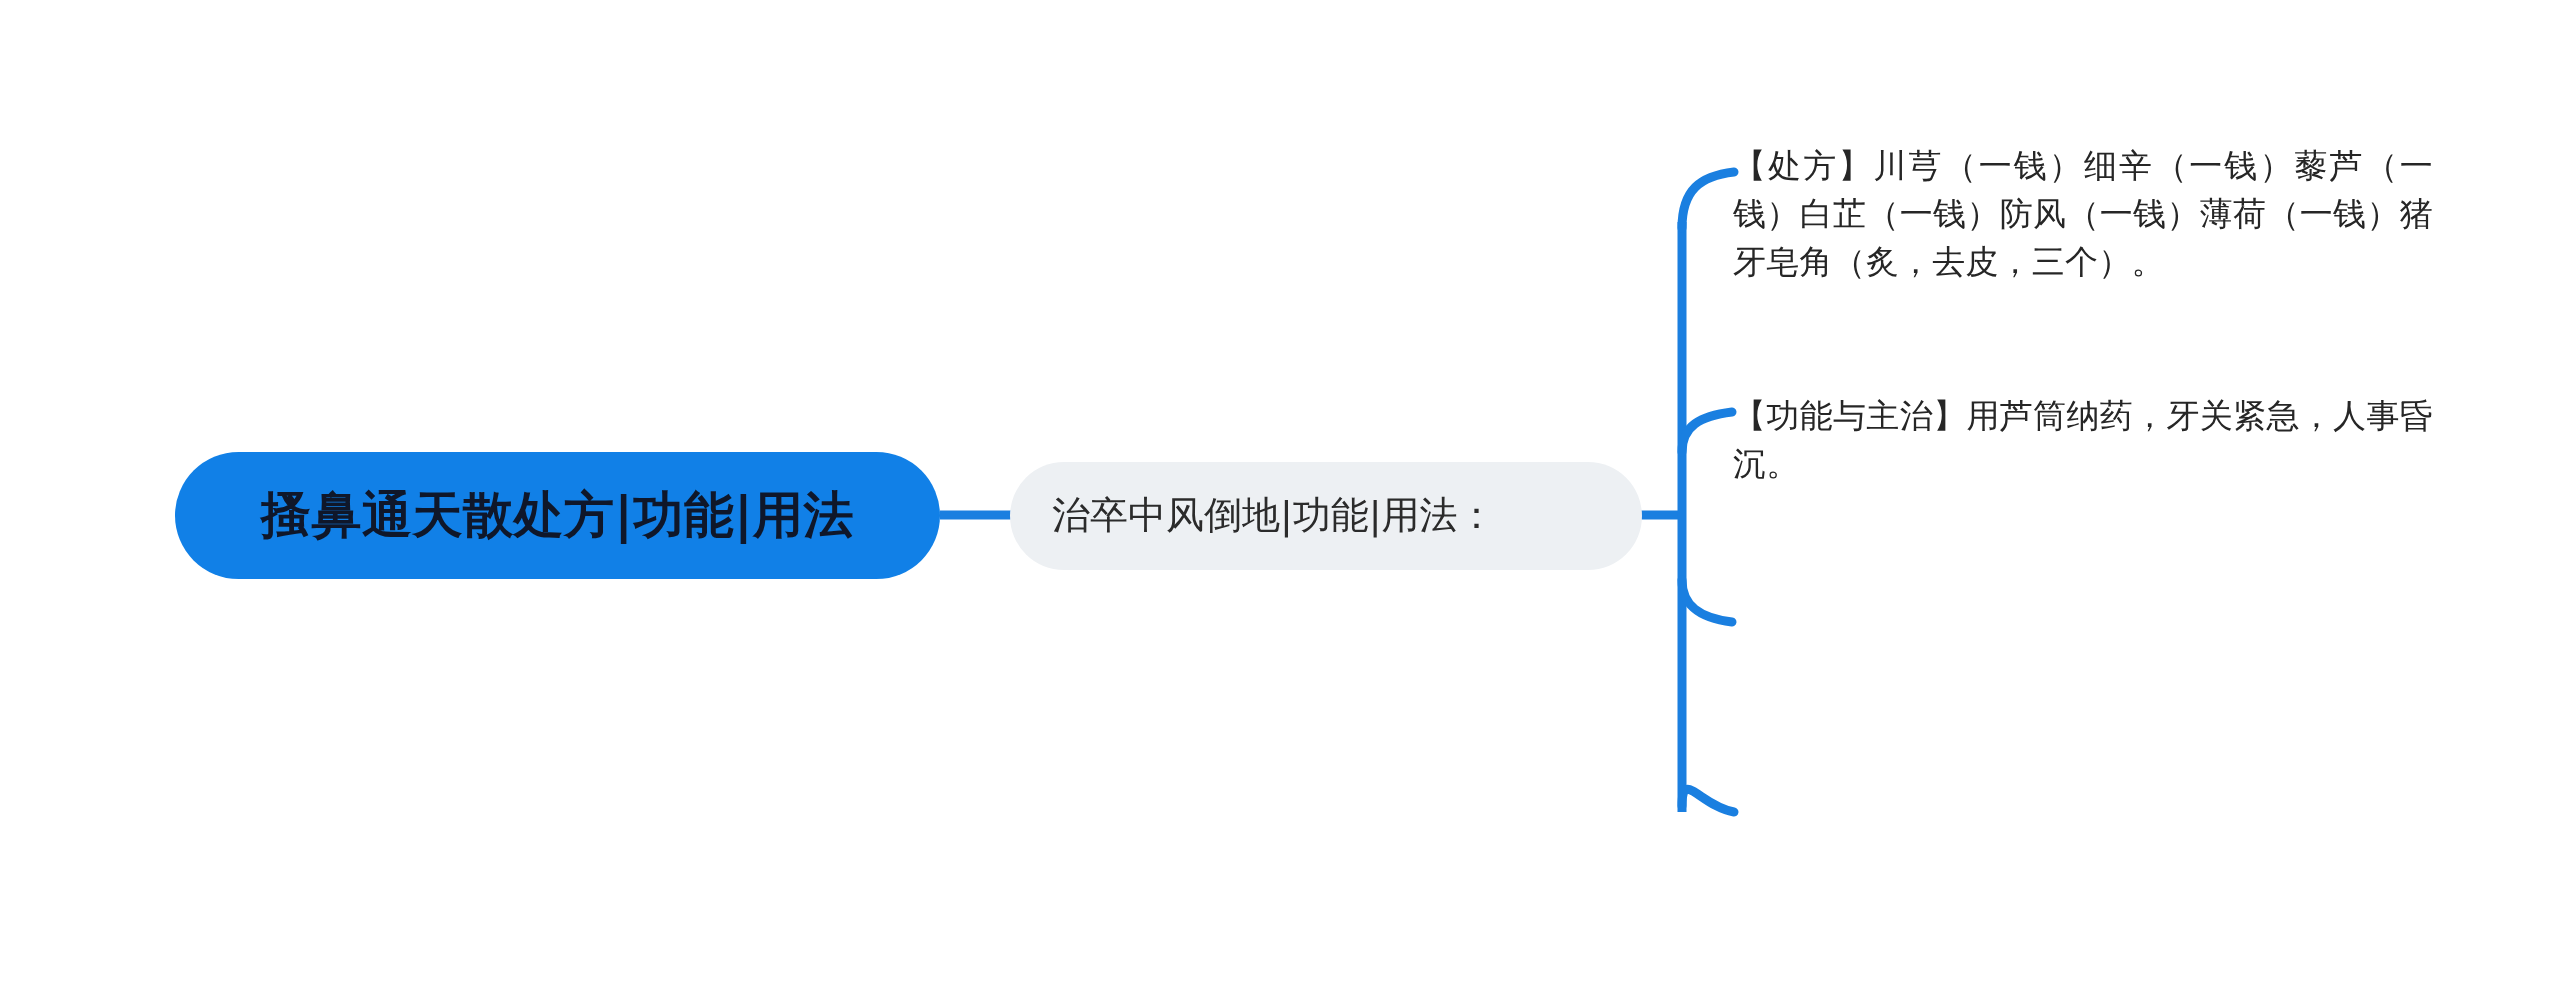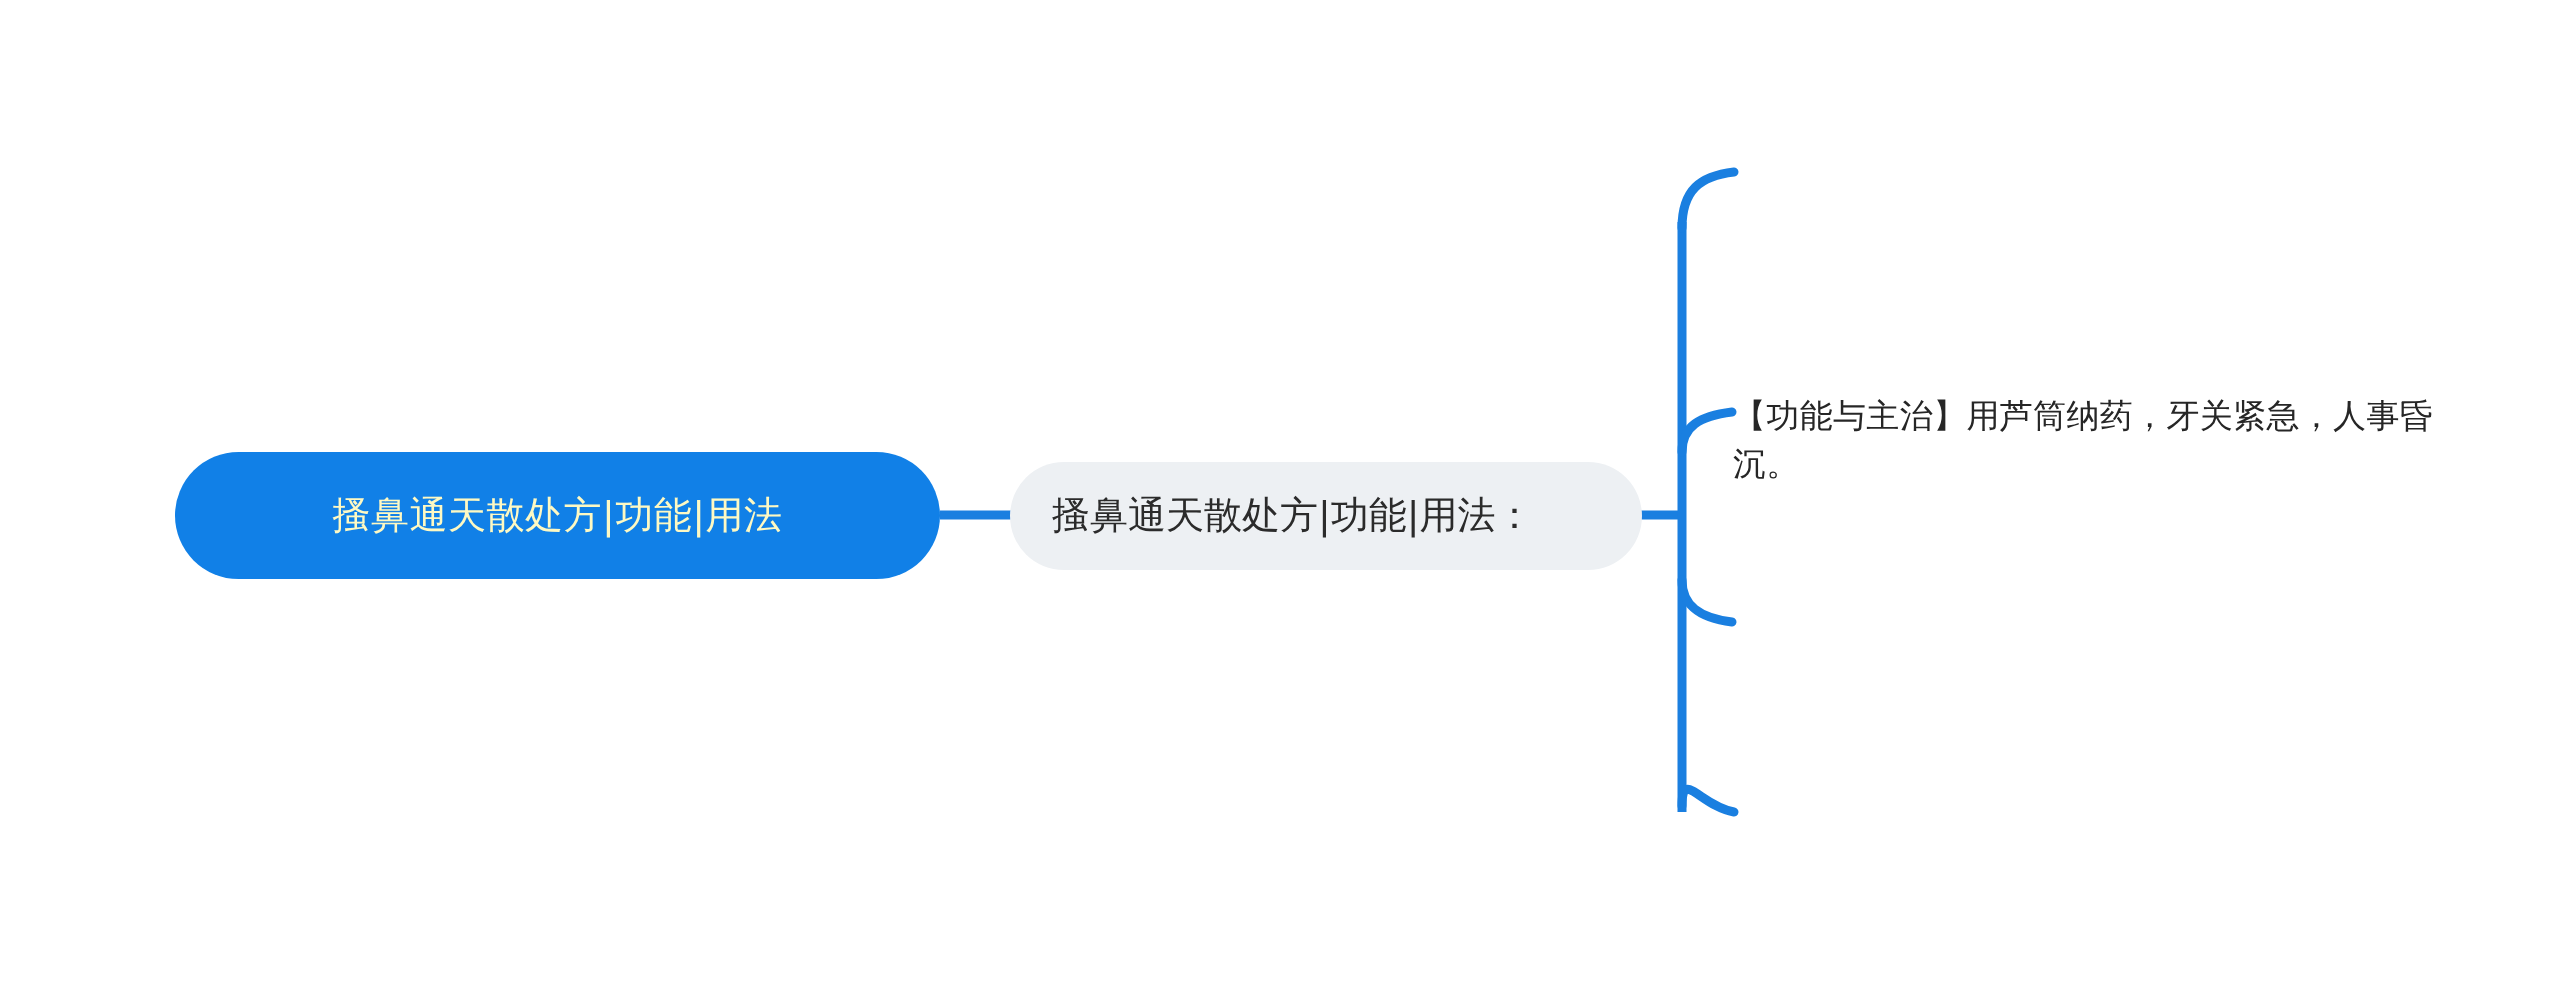--- a/index.html
+++ b/index.html
@@ -43,26 +43,26 @@
     height: 127px;
     border-radius: 64px;
     background: #1180e7;
     display: flex;
     align-items: center;
     justify-content: center;
     box-sizing: border-box;
     padding: 0 34px;
   }
   #root-node .root-label {
-    color: #fef9c3;
-    font-size: 38px;
+    color: #0f172a;
+    font-size: 50px;
     line-height: 1.1;
     letter-spacing: 0.5px;
     white-space: nowrap;
-    font-weight: 400;
+    font-weight: 700;
   }
 
   
   #branch-node {
     position: absolute;
     left: 1010px;
     top: 462px;
     width: 632px;
     height: 108px;
     border-radius: 54px;
@@ -115,18 +115,19 @@
     <path d="M1682 452 C1682 426 1700 416 1732 412" fill="none" stroke="#1a7fe0" stroke-width="9" stroke-linecap="round"></path>
     <path d="M1682 580 C1682 606 1700 618 1732 622" fill="none" stroke="#1a7fe0" stroke-width="9" stroke-linecap="round"></path>
     <path d="M1682 806 C1682 768 1700 806 1734 812" fill="none" stroke="#1a7fe0" stroke-width="9" stroke-linecap="round"></path>
   </svg>
 
   <div id="root-node">
     <span class="root-label">搔鼻通天散处方|功能|用法</span>
   </div>
 
   <div id="branch-node">
-    <span class="branch-label">搔鼻通天散处方|功能|用法：</span>
+    <span class="branch-label">治卒中风倒地|功能|用法：</span>
   </div>
 
+  <div class="leaf-node" id="leaf-0">【处方】川芎（一钱）细辛（一钱）藜芦（一钱）白芷（一钱）防风（一钱）薄荷（一钱）猪牙皂角（炙，去皮，三个）。</div>
   <div class="leaf-node" id="leaf-1">【功能与主治】用芦筒纳药，牙关紧急，人事昏沉。</div>
 
 </div>
 
 </body></html>

